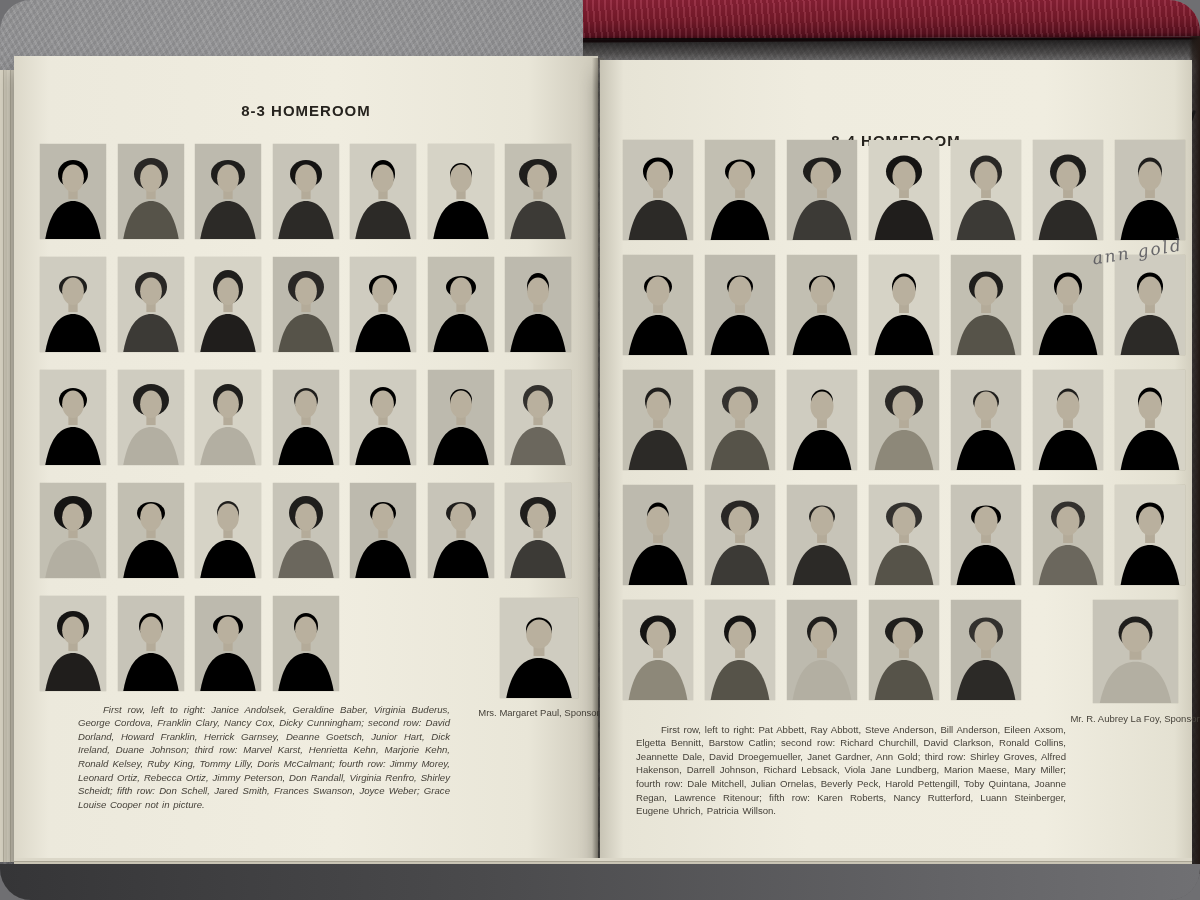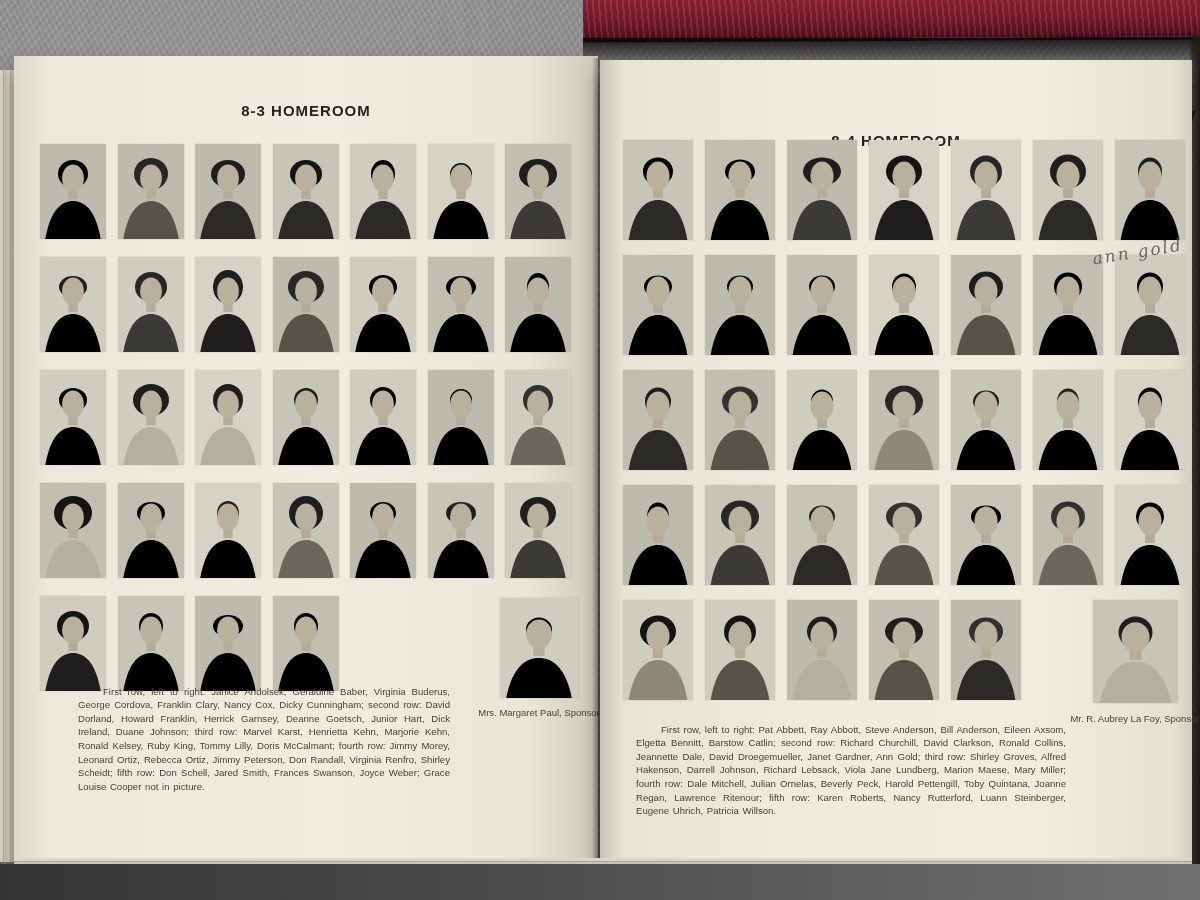--- a/index.html
+++ b/index.html
@@ -5,20 +5,21 @@
   html,body{margin:0;padding:0;background:#6f6f72;}
   #scene{
     position:relative;width:1200px;height:900px;overflow:hidden;
     background:
       radial-gradient(circle at 20% 10%, rgba(255,255,255,.07), transparent 40%),
       radial-gradient(circle at 80% 90%, rgba(0,0,0,.15), transparent 45%),
       repeating-linear-gradient(63deg, rgba(255,255,255,.045) 0 2px, rgba(0,0,0,.05) 2px 5px),
       repeating-linear-gradient(-49deg, rgba(255,255,255,.035) 0 3px, rgba(0,0,0,.045) 3px 6px),
       linear-gradient(180deg,#919193 0%,#89898c 45%,#7c7c7f 75%,#6a6a6d 100%);
     font-family:"Liberation Sans", sans-serif;
+    border-radius:31px;
   }
   
   .red-cover{
     position:absolute;left:583px;top:-4px;width:620px;height:42px;
     background:
       repeating-linear-gradient(85deg, rgba(255,255,255,.08) 0 2px, rgba(0,0,0,.10) 2px 6px),
       linear-gradient(180deg,#93233a 0%,#7d1b2c 55%,#5d1120 90%,#3f0a15 100%);
     border-bottom:3px solid #2e0810;
     transform:rotate(-.3deg);
   }
@@ -79,21 +80,21 @@
   .photo svg{display:block;}
   .sponsor-photo{position:absolute;margin:0;padding:0;overflow:hidden;
     box-shadow:inset 0 0 10px rgba(40,36,28,.28), 0 0 1px rgba(80,75,60,.4);}
   .sponsor-caption{
     position:absolute;text-align:center;font-size:9.5px;line-height:1.4;color:#46423a;
   }
   .caption{
     position:absolute;font-size:9.6px;line-height:1.42;text-align:justify;
     color:#46423a;text-indent:2.6em;word-spacing:1px;
   }
-  .page-left .caption{left:64px;top:619px;width:372px;}
+  .page-left .caption{left:64px;top:637px;width:372px;font-style:italic;}
   .page-right .caption{left:36px;top:653px;width:430px;}
   .page-left .sponsor-photo{left:486px;top:542px;width:78px;height:100px;}
   .page-left .sponsor-caption{left:460px;top:650px;width:130px;}
   .page-right .sponsor-photo{left:493px;top:540px;width:85px;height:103px;}
   .page-right .sponsor-caption{left:465px;top:652px;width:140px;}
 
   .handwriting{
     position:absolute;left:492px;top:180px;width:110px;
     font-family:"DejaVu Serif", serif;font-style:italic;
     font-size:17px;color:rgba(72,72,80,.8);transform:rotate(-9deg);

